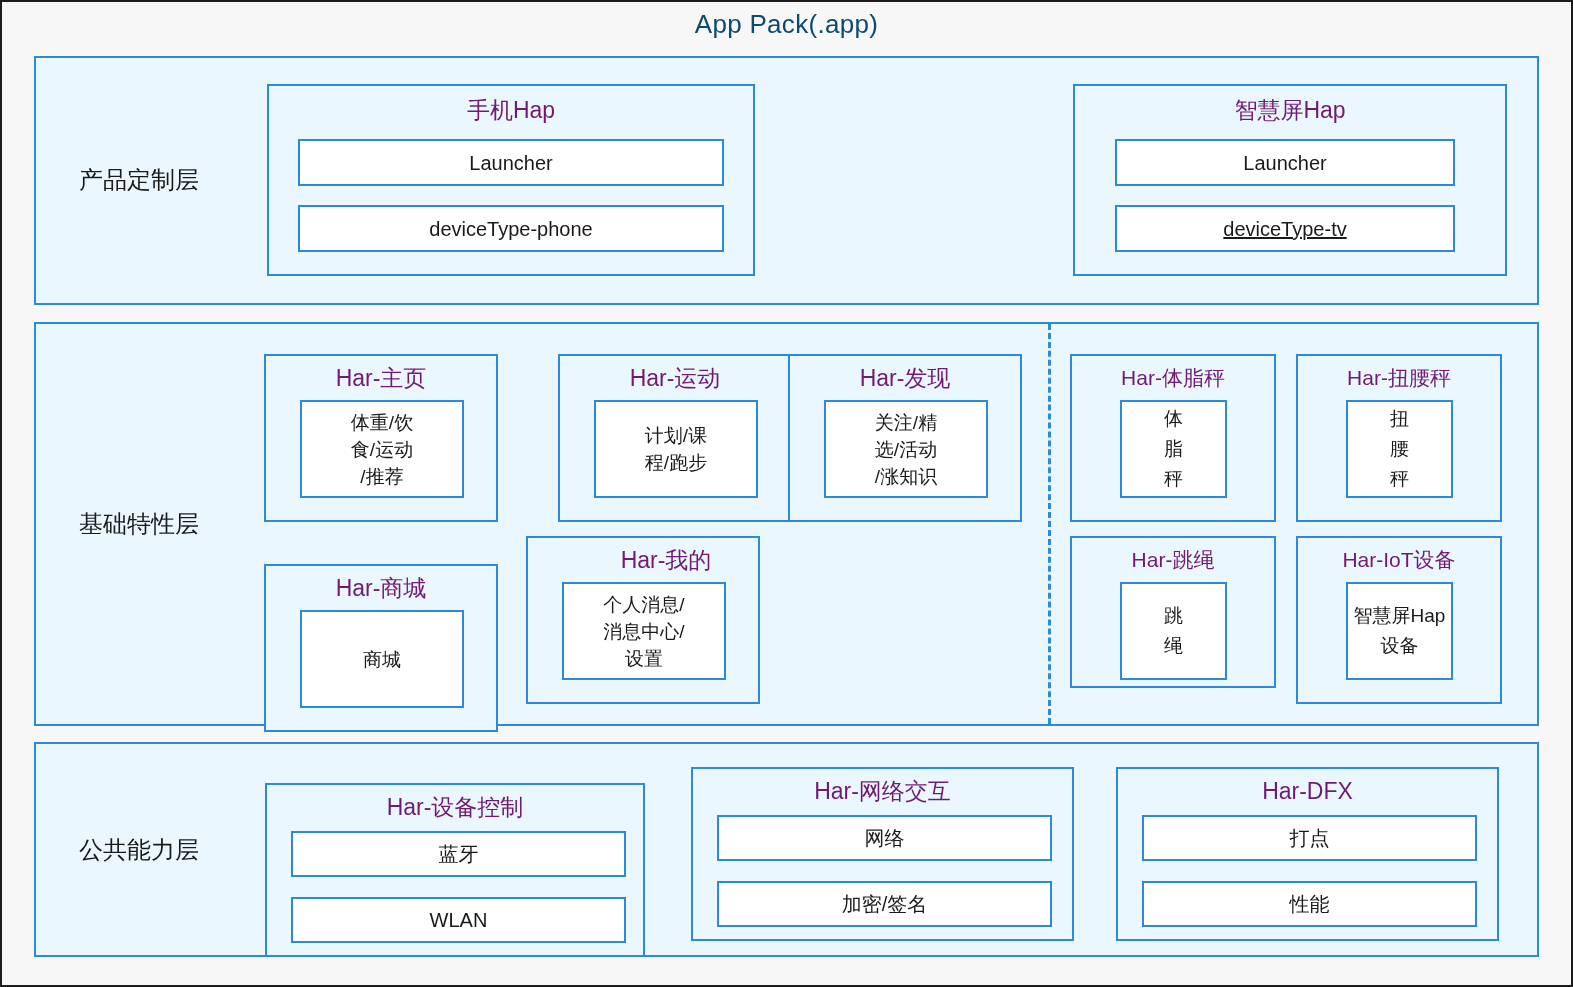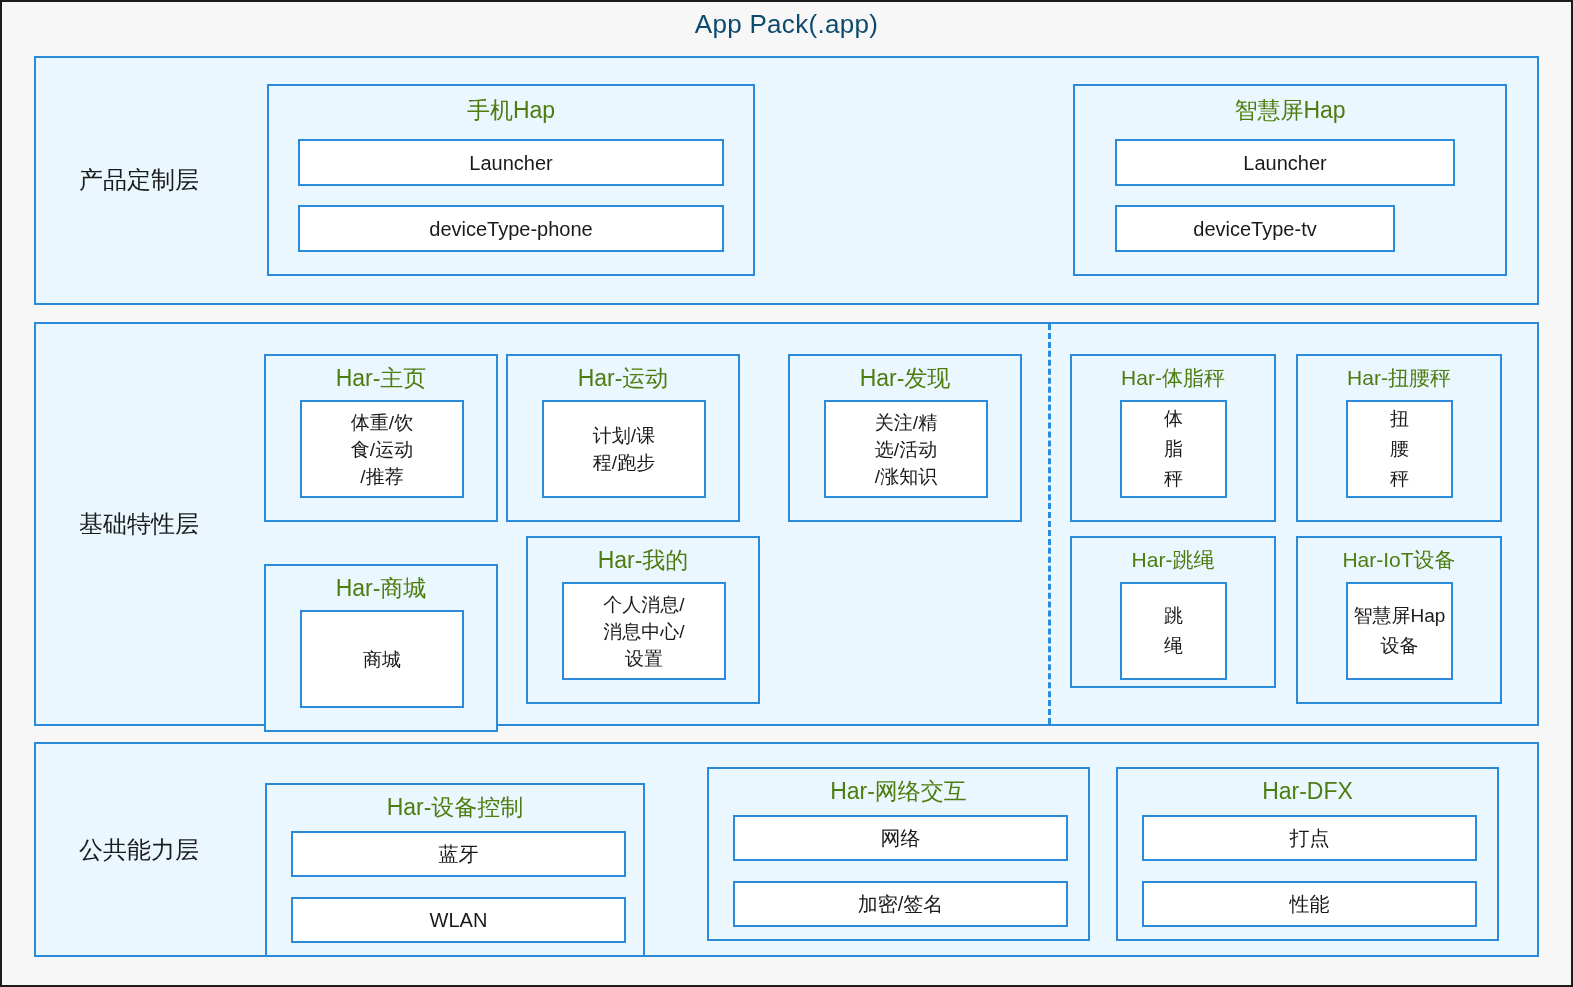--- a/index.html
+++ b/index.html
@@ -57,21 +57,21 @@
     box-sizing: border-box;
   }
   .group-title {
     position: absolute;
     left: 0;
     width: 100%;
     text-align: center;
     font-size: 23px;
     line-height: 28px;
     white-space: nowrap;
-    color: #4d7c0f;
+    color: #701a75;
   }
   .group-title.sm { font-size: 21px; }
 
   
   .cell {
     position: absolute;
     background: #ffffff;
     border: 2px solid #2b8ad9;
     box-sizing: border-box;
     display: flex;
@@ -107,56 +107,56 @@
 
   <div class="group" style="left:265px; top:82px; width:488px; height:192px;">
     <div class="group-title" style="top:10px;">手机Hap</div>
     <div class="cell" style="left:29px; top:53px; width:426px; height:47px;">Launcher</div>
     <div class="cell" style="left:29px; top:119px; width:426px; height:47px;">deviceType-phone</div>
   </div>
 
   <div class="group" style="left:1071px; top:82px; width:434px; height:192px;">
     <div class="group-title" style="top:10px;">智慧屏Hap</div>
     <div class="cell" style="left:40px; top:53px; width:340px; height:47px;">Launcher</div>
-    <div class="cell" style="left:40px; top:119px; width:280px; height:47px;">deviceType-tv</div>
+    <div class="cell" style="left:40px; top:119px; width:340px; height:47px;text-decoration:underline;">deviceType-tv</div>
   </div>
 
   <div class="layer" style="left:32px; top:320px; width:1505px; height:404px;">
   </div>
   <div class="layer-label" style="left:52px; top:507px; width:170px;">基础特性层</div>
 
   <div class="divider" style="left:1046px; top:322px; height:400px;"></div>
 
   <div class="group" style="left:262px; top:352px; width:234px; height:168px;">
     <div class="group-title" style="top:8px;">Har-主页</div>
     <div class="cell tall" style="left:34px; top:44px; width:164px; height:98px;">体重/饮
 食/运动
 /推荐</div>
   </div>
 
-  <div class="group" style="left:504px; top:352px; width:234px; height:168px;">
+  <div class="group" style="left:556px; top:352px; width:234px; height:168px;">
     <div class="group-title" style="top:8px;">Har-运动</div>
     <div class="cell tall" style="left:34px; top:44px; width:164px; height:98px;">计划/课
 程/跑步</div>
   </div>
 
   <div class="group" style="left:786px; top:352px; width:234px; height:168px;">
     <div class="group-title" style="top:8px;">Har-发现</div>
     <div class="cell tall" style="left:34px; top:44px; width:164px; height:98px;">关注/精
 选/活动
 /涨知识</div>
   </div>
 
   <div class="group" style="left:262px; top:534px; width:234px; height:168px;margin-top:28px;">
     <div class="group-title" style="top:8px;">Har-商城</div>
     <div class="cell tall" style="left:34px; top:44px; width:164px; height:98px;">商城</div>
   </div>
 
   <div class="group" style="left:524px; top:534px; width:234px; height:168px;">
-    <div class="group-title" style="top:8px;">Har-我的</div>
+    <div class="group-title" style="top:8px;padding-left:23px;">Har-我的</div>
     <div class="cell tall" style="left:34px; top:44px; width:164px; height:98px;">个人消息/
 消息中心/
 设置</div>
   </div>
 
   <div class="group" style="left:1068px; top:352px; width:206px; height:168px;">
     <div class="group-title sm" style="top:8px;">Har-体脂秤</div>
     <div class="cell vert" style="left:48px; top:44px; width:107px; height:98px;">体
 脂
 秤</div>
@@ -184,21 +184,21 @@
   <div class="layer" style="left:32px; top:740px; width:1505px; height:215px;">
   </div>
   <div class="layer-label" style="left:52px; top:833px; width:170px;">公共能力层</div>
 
   <div class="group" style="left:263px; top:765px; width:380px; height:174px;margin-top:16px;">
     <div class="group-title" style="top:8px;">Har-设备控制</div>
     <div class="cell" style="left:24px; top:46px; width:335px; height:46px;">蓝牙</div>
     <div class="cell" style="left:24px; top:112px; width:335px; height:46px;">WLAN</div>
   </div>
 
-  <div class="group" style="left:689px; top:765px; width:383px; height:174px;margin-left:16px;">
+  <div class="group" style="left:689px; top:765px; width:383px; height:174px;">
     <div class="group-title" style="top:8px;">Har-网络交互</div>
     <div class="cell" style="left:24px; top:46px; width:335px; height:46px;">网络</div>
     <div class="cell" style="left:24px; top:112px; width:335px; height:46px;">加密/签名</div>
   </div>
 
   <div class="group" style="left:1114px; top:765px; width:383px; height:174px;">
     <div class="group-title" style="top:8px;">Har-DFX</div>
     <div class="cell" style="left:24px; top:46px; width:335px; height:46px;">打点</div>
     <div class="cell" style="left:24px; top:112px; width:335px; height:46px;">性能</div>
   </div>

